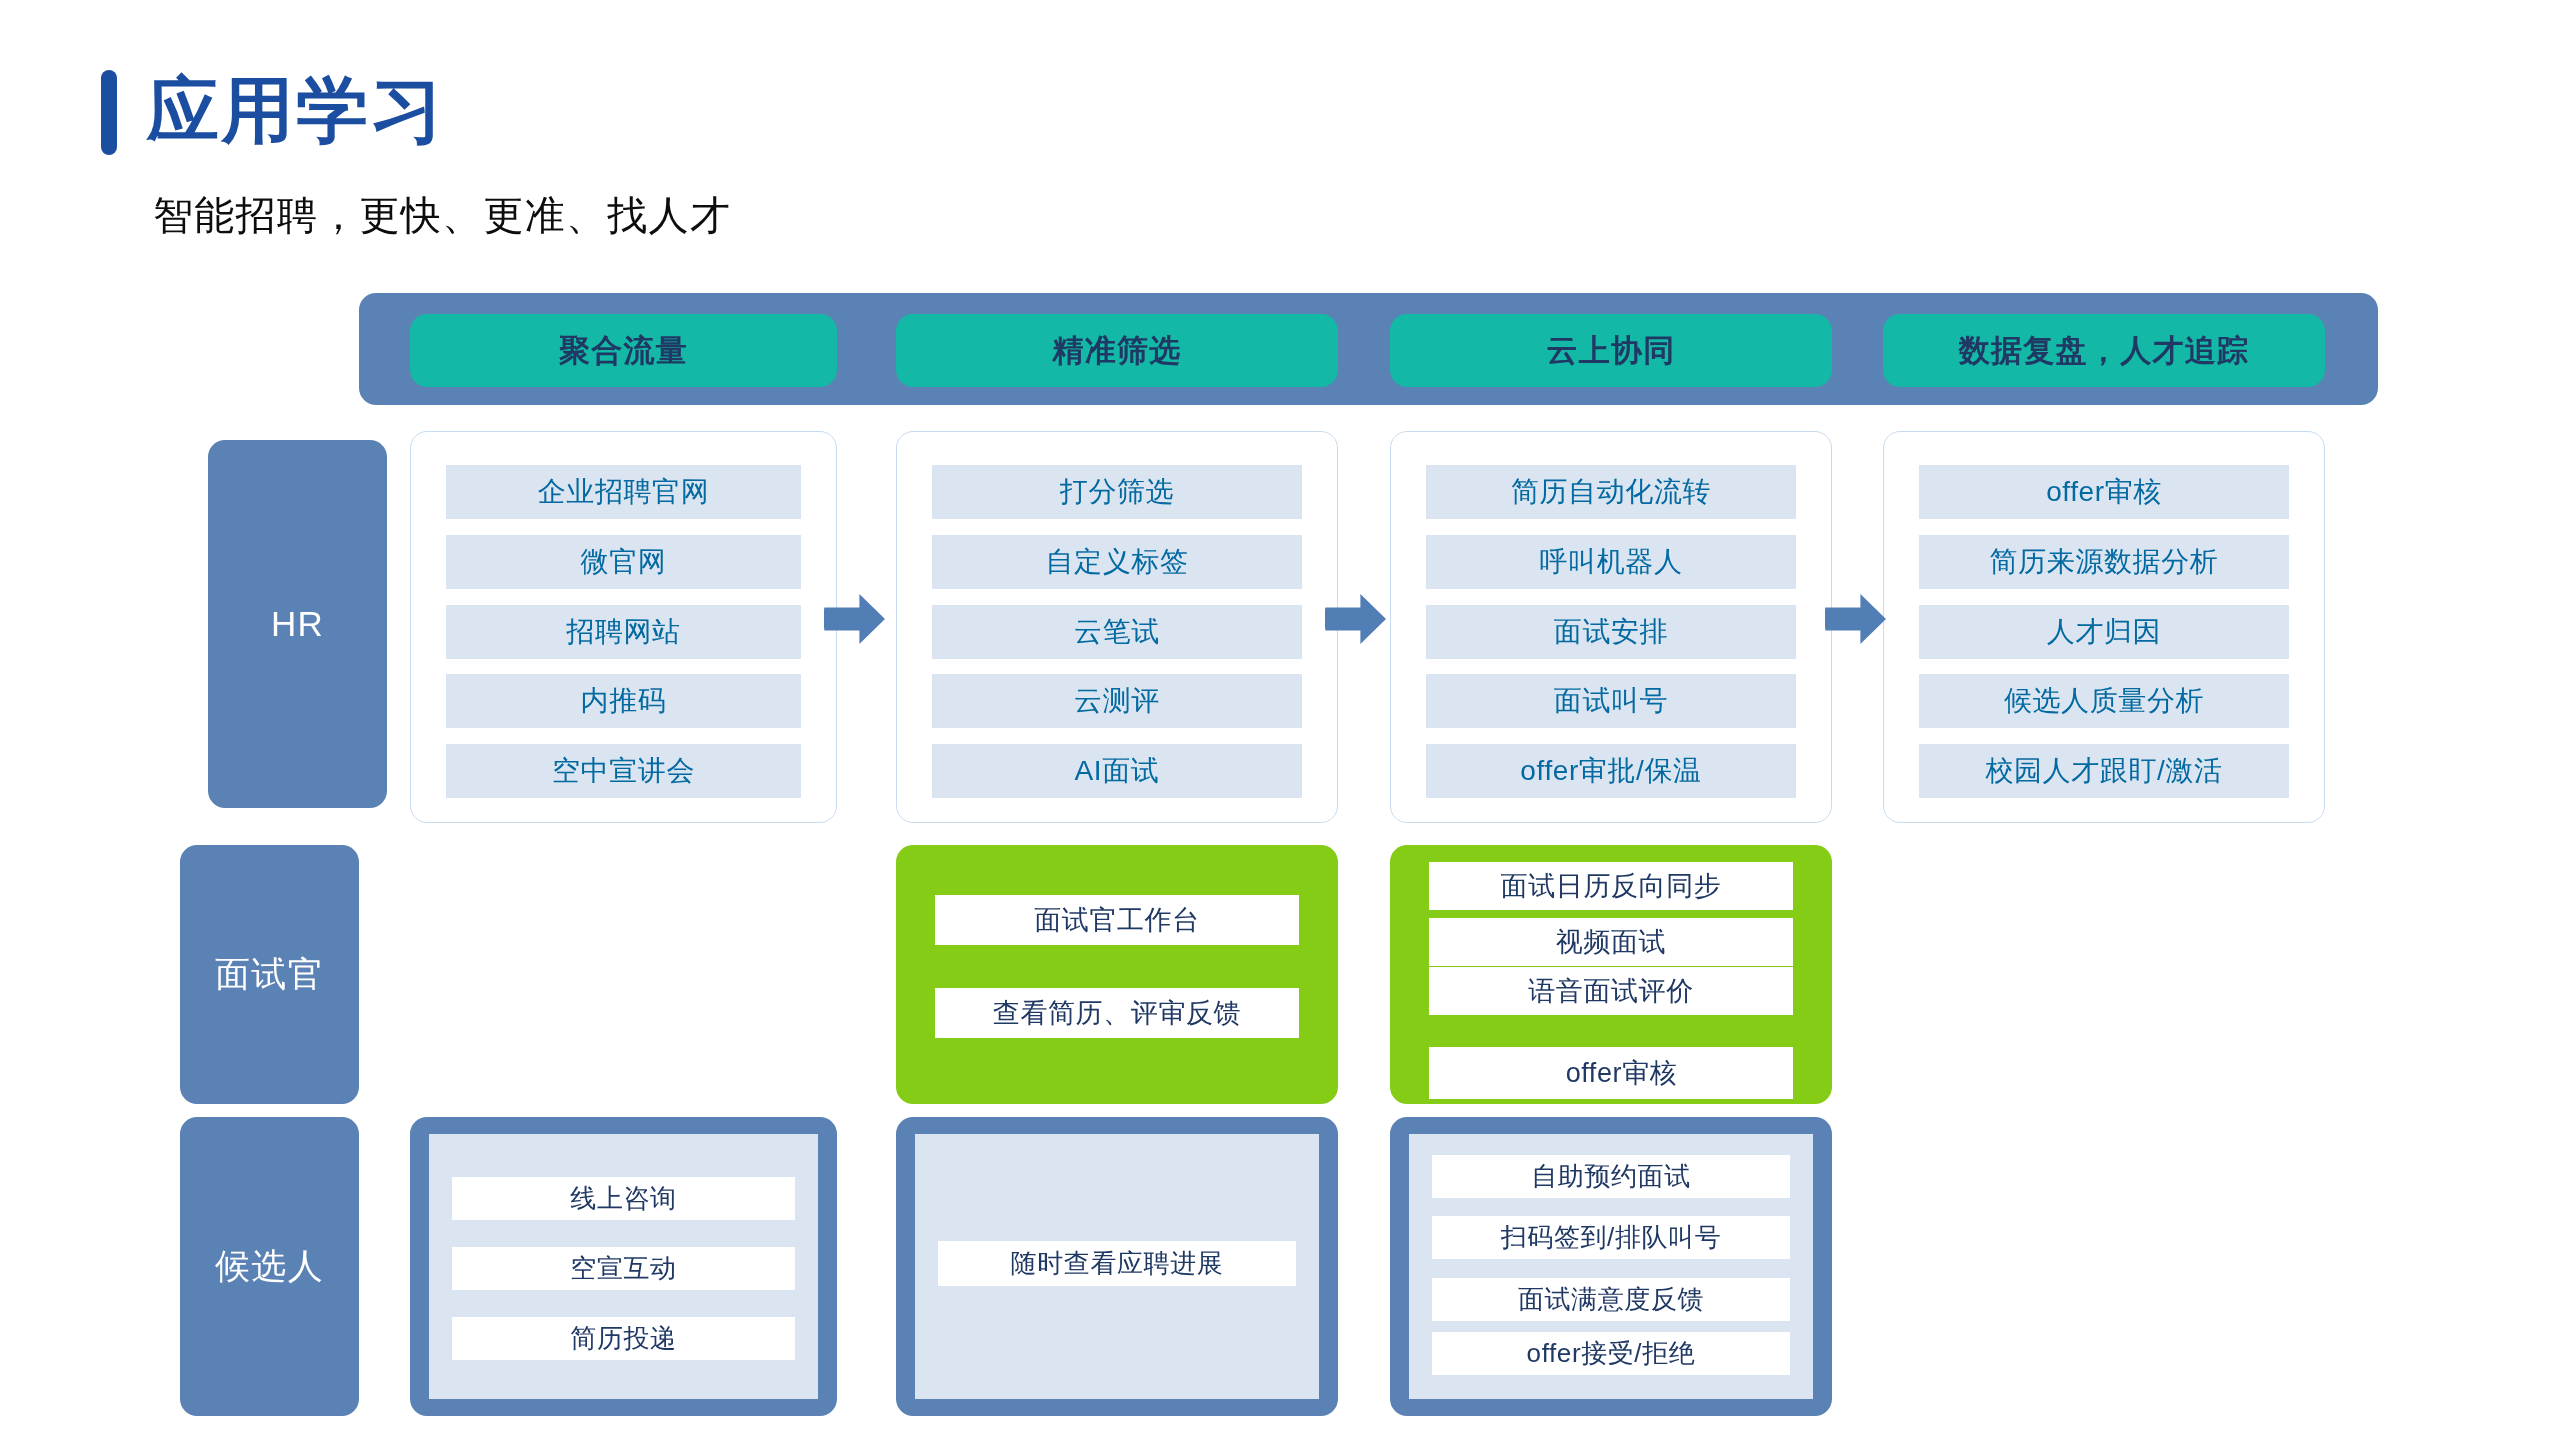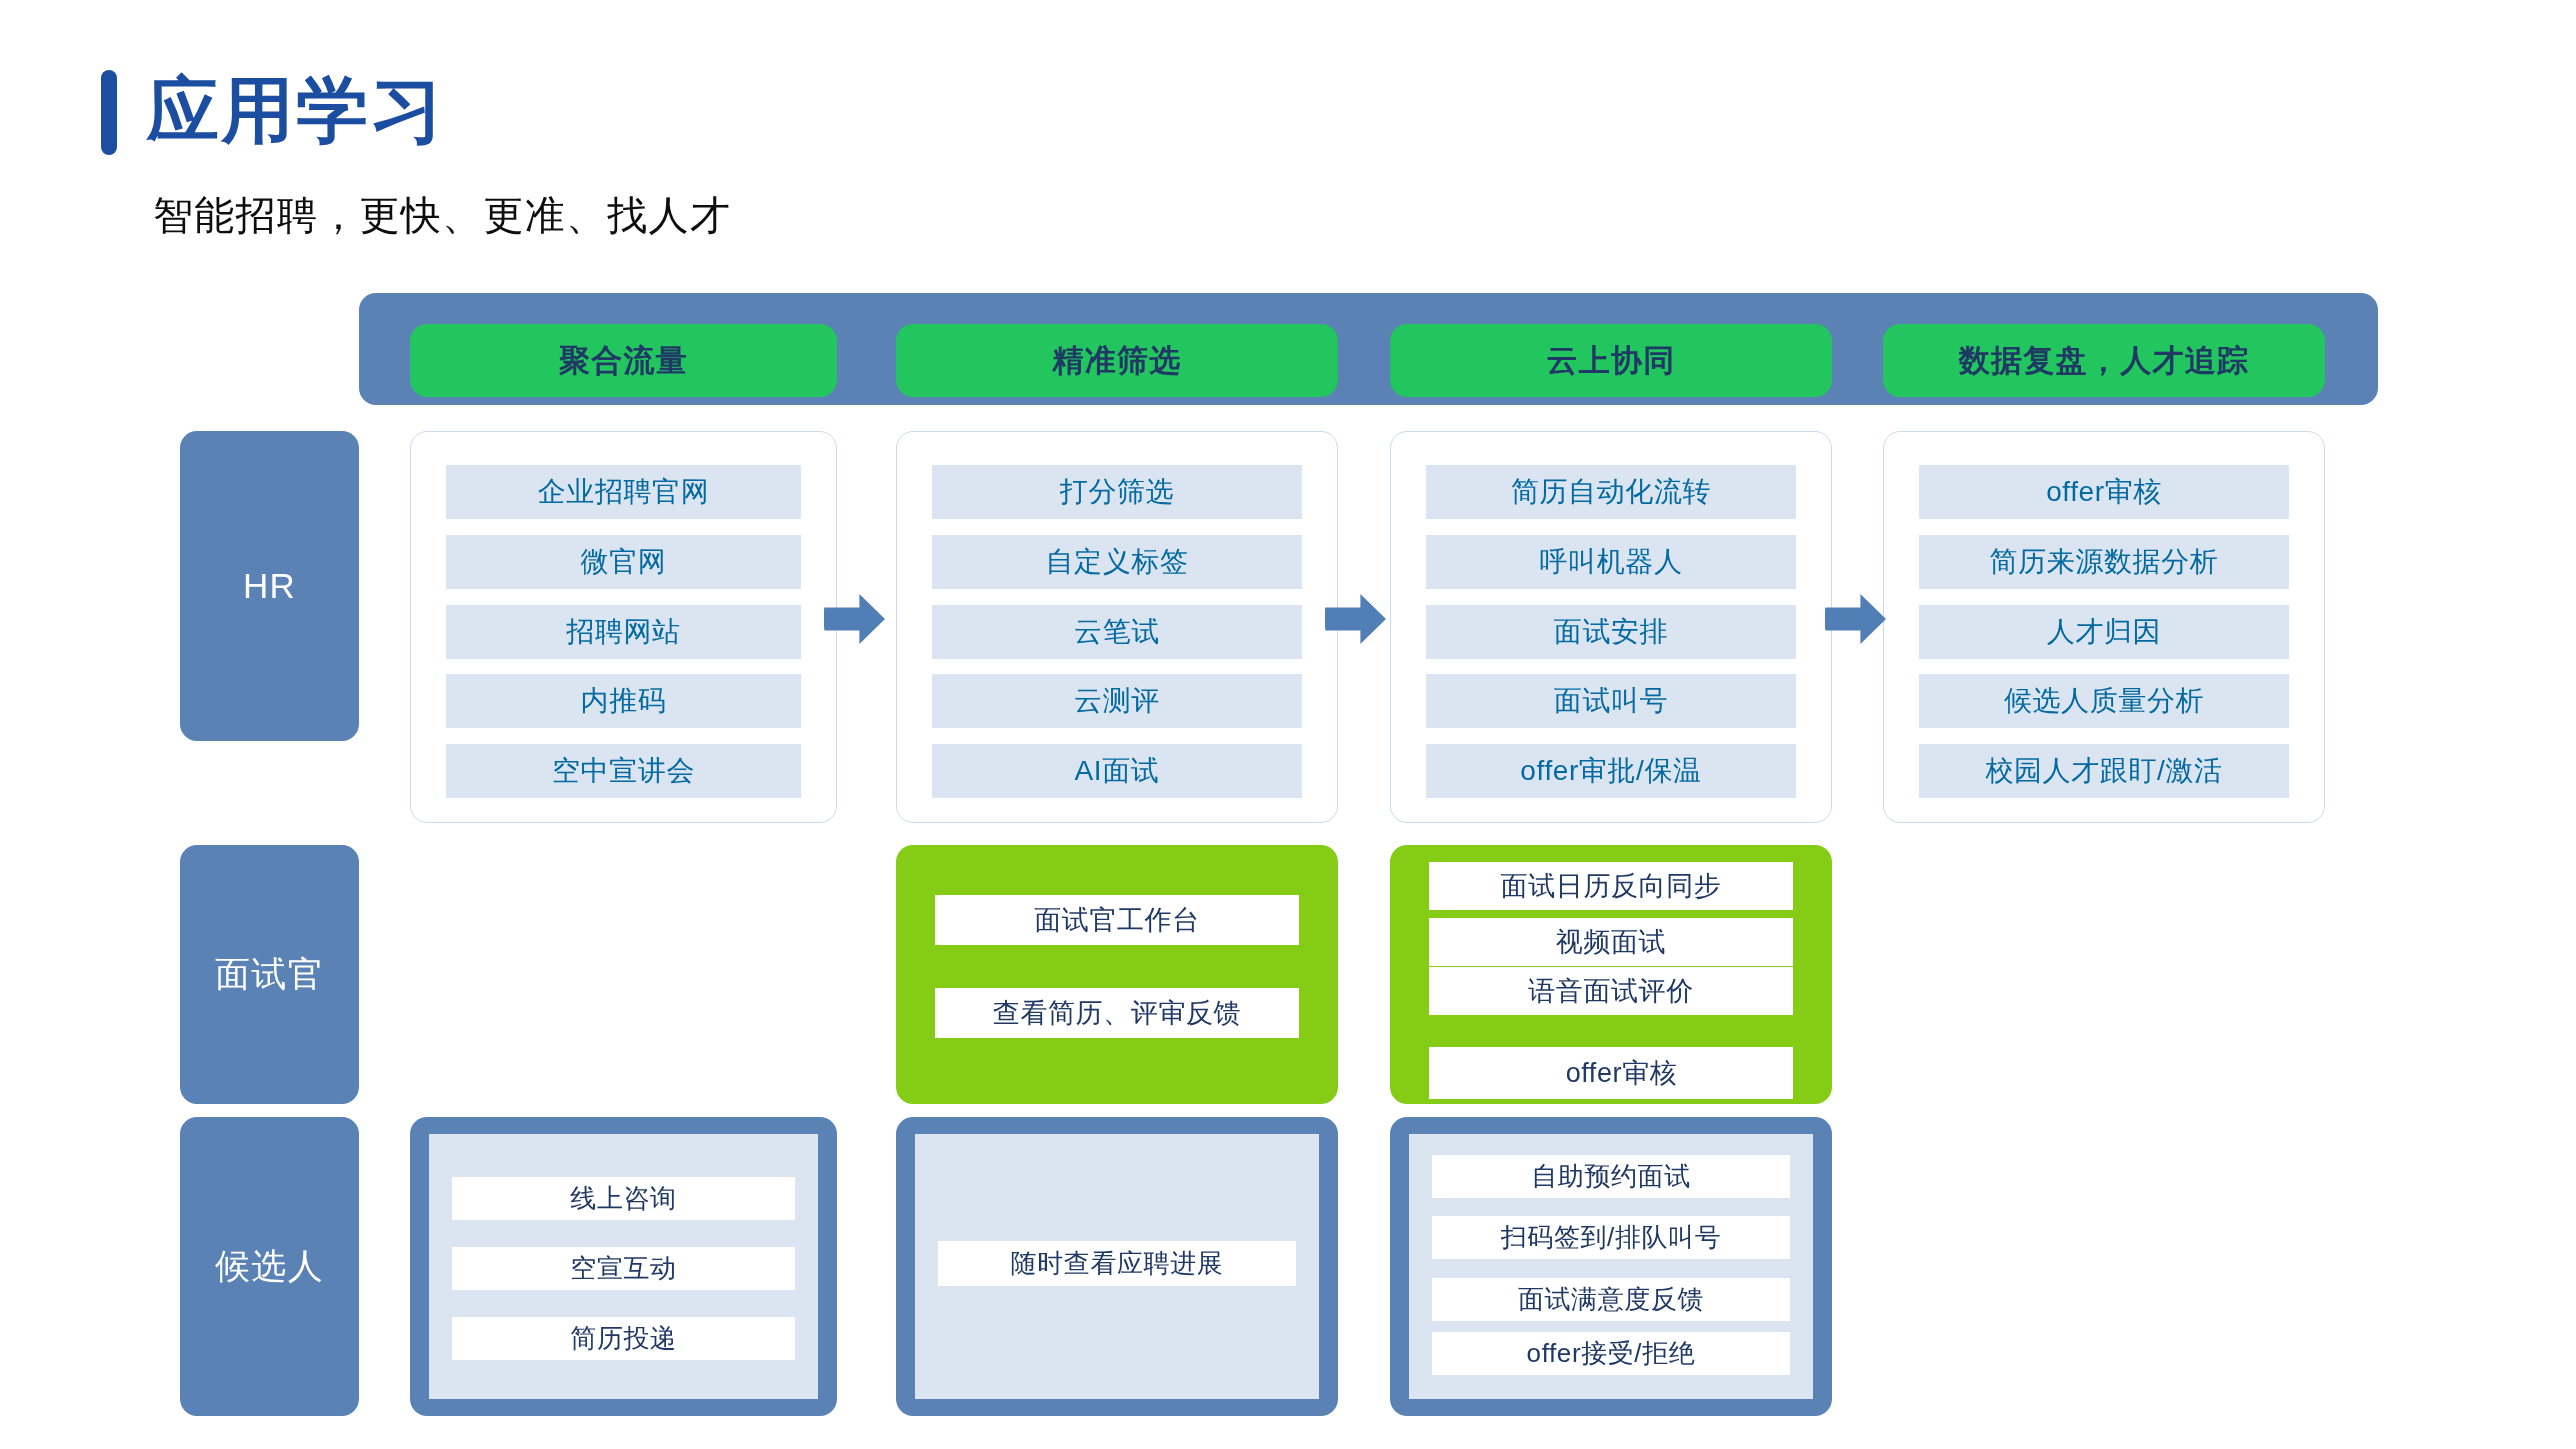--- a/index.html
+++ b/index.html
@@ -11,34 +11,34 @@
   
   .title-bar{left:101px;top:70px;width:15.5px;height:85px;background:#1b4da1;}
   .page-title{left:147px;top:62px;width:902px;height:97px;
               font-size:72px;font-weight:700;color:#1b4da1;letter-spacing:2.6px;
               display:flex;align-items:center;}
   .page-subtitle{left:153px;top:188px;width:1417px;height:54px;
                  font-size:40px;color:#0d0d0d;display:flex;align-items:center;letter-spacing:1.3px;}
 
   
   .band{left:359px;top:293px;width:2019px;height:112px;background:#5b82b4;}
-  .stage{top:324px;height:73px;background:#22c55e;color:#1f3864;
+  .stage{top:314px;height:73px;background:#14b8a6;color:#1f3864;
          font-size:31px;font-weight:700;letter-spacing:1.3px;}
 
   
   .c1{left:410px;width:427px;}
   .c2{left:896px;width:442px;}
   .c3{left:1390px;width:442px;}
   .c4{left:1883px;width:442px;}
 
   
   .rowlabel{left:180px;width:179px;background:#5b82b4;color:#ffffff;font-size:35px;letter-spacing:1.3px;}
 
   
-  .hr-row{top:431px;height:310px;}
+  .hr-row{top:440px;height:368px;margin-left:28px;}
   .hr-box{top:431px;height:392px;background:#ffffff;border:1.9px solid #c8dcef;position:absolute;}
   .hr-item{position:absolute;left:35px;right:35px;height:54px;background:#dbe5f1;
            color:#0369a1;font-size:28px;display:flex;align-items:center;justify-content:center;letter-spacing:0.6px;}
   .it1{top:33px;} .it2{top:103px;} .it3{top:173px;} .it4{top:242px;} .it5{top:312px;}
 
   
   .arrow{top:594px;width:61px;height:50px;background:#527eb6;
          clip-path:polygon(0 27%,58% 27%,58% 0,100% 50%,58% 100%,58% 73%,0 73%);}
 
   

